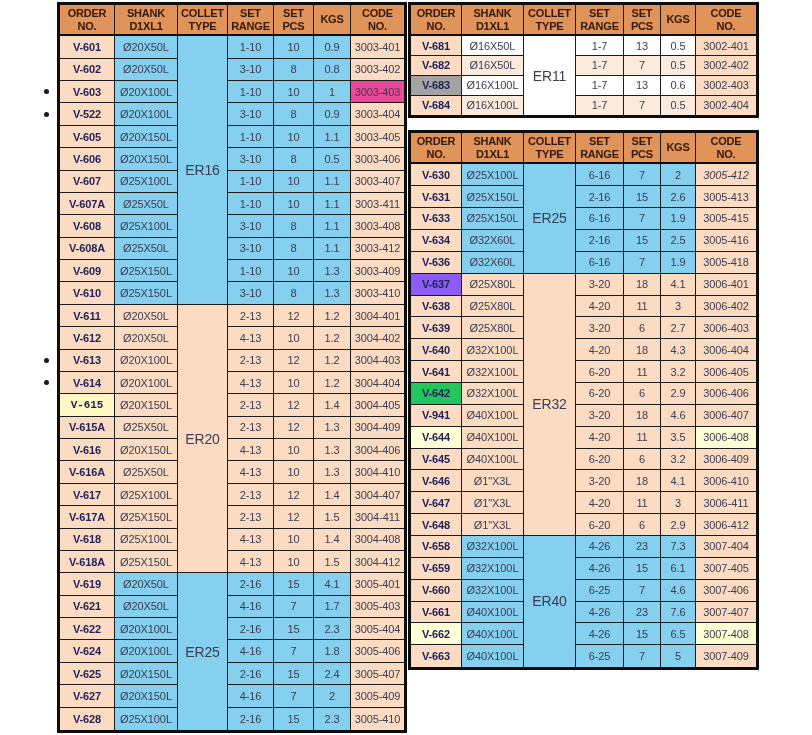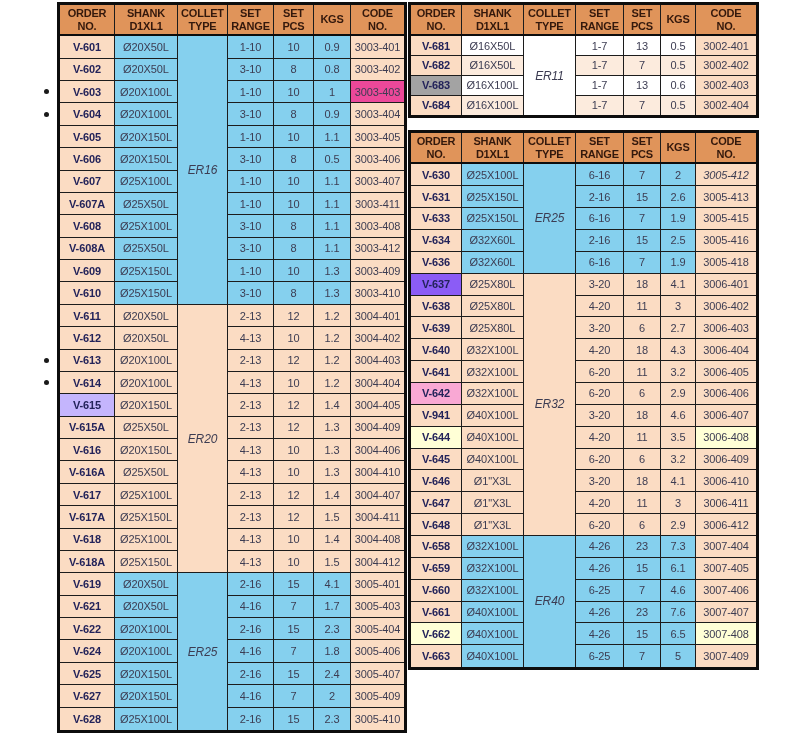--- a/index.html
+++ b/index.html
@@ -7,21 +7,21 @@
         font-family:"Liberation Sans",sans-serif;overflow:hidden;}
   .tbl-wrap{position:absolute;}
   table{border-collapse:collapse;table-layout:fixed;width:100%;height:100%;
         border:3px solid #0d0d0d;}
   th,td{border:1px solid #1c1c1c;padding:0;text-align:center;vertical-align:middle;
         overflow:hidden;}
   thead th{font-weight:bold;font-size:11px;line-height:1.1;white-space:pre-line;
         border-bottom:2px solid #0d0d0d;letter-spacing:-0.2px;}
   td{font-size:11px;letter-spacing:-0.1px;}
   td.order{font-weight:bold;}
-  td.collet{font-size:12px;font-weight:normal;font-style:italic;}
+  td.collet{font-size:14px;font-weight:normal;}
   td.shank{font-size:11px;}
   .dot{position:absolute;width:5px;height:5px;border-radius:50%;background:#1a1a1a;}
   .notes{position:absolute;}
   .note{display:block;font-weight:bold;font-size:11.5px;line-height:16px;white-space:nowrap;}
 </style>
 </head>
 <body>
 
 <div class="page" id="page">
   <div class="tbl-wrap" id="left-table" style="left:57px;top:2px;width:348px;height:731px;">
@@ -72,21 +72,21 @@
           </tr>
           <tr>
             <td class="order" style="background: rgb(251, 220, 195); color: rgb(35, 35, 90);">V-603</td>
             <td class="shank" style="background: rgb(133, 208, 238); color: rgb(60, 60, 82);">Ø20X100L</td>
             <td class="range" style="background: rgb(133, 208, 238); color: rgb(60, 60, 82);">1-10</td>
             <td class="pcs" style="background: rgb(133, 208, 238); color: rgb(60, 60, 82);">10</td>
             <td class="kgs" style="background: rgb(133, 208, 238); color: rgb(60, 60, 82);">1</td>
             <td class="code" style="background: #ec4899; color: rgb(60, 60, 82);">3003-403</td>
           </tr>
           <tr>
-            <td class="order" style="background: rgb(251, 220, 195); color: rgb(35, 35, 90);">V-604</td>
+            <td class="order" style="background: rgb(251, 220, 195); color: rgb(35, 35, 90);">V-522</td>
             <td class="shank" style="background: rgb(133, 208, 238); color: rgb(60, 60, 82);">Ø20X100L</td>
             <td class="range" style="background: rgb(133, 208, 238); color: rgb(60, 60, 82);">3-10</td>
             <td class="pcs" style="background: rgb(133, 208, 238); color: rgb(60, 60, 82);">8</td>
             <td class="kgs" style="background: rgb(133, 208, 238); color: rgb(60, 60, 82);">0.9</td>
             <td class="code" style="background: rgb(251, 220, 195); color: rgb(60, 60, 82);">3003-404</td>
           </tr>
           <tr>
             <td class="order" style="background: rgb(251, 220, 195); color: rgb(35, 35, 90);">V-605</td>
             <td class="shank" style="background: rgb(133, 208, 238); color: rgb(60, 60, 82);">Ø20X150L</td>
             <td class="range" style="background: rgb(133, 208, 238); color: rgb(60, 60, 82);">1-10</td>
@@ -177,21 +177,21 @@
           </tr>
           <tr>
             <td class="order" style="background: rgb(251, 220, 195); color: rgb(35, 35, 90);">V-614</td>
             <td class="shank" style="background: rgb(251, 220, 195); color: rgb(60, 60, 82);">Ø20X100L</td>
             <td class="range" style="background: rgb(251, 220, 195); color: rgb(60, 60, 82);">4-13</td>
             <td class="pcs" style="background: rgb(251, 220, 195); color: rgb(60, 60, 82);">10</td>
             <td class="kgs" style="background: rgb(251, 220, 195); color: rgb(60, 60, 82);">1.2</td>
             <td class="code" style="background: rgb(251, 220, 195); color: rgb(60, 60, 82);">3004-404</td>
           </tr>
           <tr>
-            <td class="order" style="background: #c4b5fd; color: rgb(35, 35, 90);">V-615</td>
+            <td class="order" style="background: #fef9c3; color: rgb(35, 35, 90); font-family: Liberation Mono, monospace;">V-615</td>
             <td class="shank" style="background: rgb(251, 220, 195); color: rgb(60, 60, 82);">Ø20X150L</td>
             <td class="range" style="background: rgb(251, 220, 195); color: rgb(60, 60, 82);">2-13</td>
             <td class="pcs" style="background: rgb(251, 220, 195); color: rgb(60, 60, 82);">12</td>
             <td class="kgs" style="background: rgb(251, 220, 195); color: rgb(60, 60, 82);">1.4</td>
             <td class="code" style="background: rgb(251, 220, 195); color: rgb(60, 60, 82);">3004-405</td>
           </tr>
           <tr>
             <td class="order" style="background: rgb(251, 220, 195); color: rgb(35, 35, 90);">V-615A</td>
             <td class="shank" style="background: rgb(251, 220, 195); color: rgb(60, 60, 82);">Ø25X50L</td>
             <td class="range" style="background: rgb(251, 220, 195); color: rgb(60, 60, 82);">2-13</td>
@@ -477,21 +477,21 @@
           </tr>
           <tr>
             <td class="order" style="background: rgb(251, 220, 195); color: rgb(35, 35, 90);">V-641</td>
             <td class="shank" style="background: rgb(251, 220, 195); color: rgb(60, 60, 82);">Ø32X100L</td>
             <td class="range" style="background: rgb(251, 220, 195); color: rgb(60, 60, 82);">6-20</td>
             <td class="pcs" style="background: rgb(251, 220, 195); color: rgb(60, 60, 82);">11</td>
             <td class="kgs" style="background: rgb(251, 220, 195); color: rgb(60, 60, 82);">3.2</td>
             <td class="code" style="background: rgb(251, 220, 195); color: rgb(60, 60, 82);">3006-405</td>
           </tr>
           <tr>
-            <td class="order" style="background: #f9a8d4; color: rgb(35, 35, 90);">V-642</td>
+            <td class="order" style="background: #22c55e; color: rgb(35, 35, 90);">V-642</td>
             <td class="shank" style="background: rgb(251, 220, 195); color: rgb(60, 60, 82);">Ø32X100L</td>
             <td class="range" style="background: rgb(251, 220, 195); color: rgb(60, 60, 82);">6-20</td>
             <td class="pcs" style="background: rgb(251, 220, 195); color: rgb(60, 60, 82);">6</td>
             <td class="kgs" style="background: rgb(251, 220, 195); color: rgb(60, 60, 82);">2.9</td>
             <td class="code" style="background: rgb(251, 220, 195); color: rgb(60, 60, 82);">3006-406</td>
           </tr>
           <tr>
             <td class="order" style="background: rgb(251, 220, 195); color: rgb(35, 35, 90);">V-941</td>
             <td class="shank" style="background: rgb(251, 220, 195); color: rgb(60, 60, 82);">Ø40X100L</td>
             <td class="range" style="background: rgb(251, 220, 195); color: rgb(60, 60, 82);">3-20</td>

